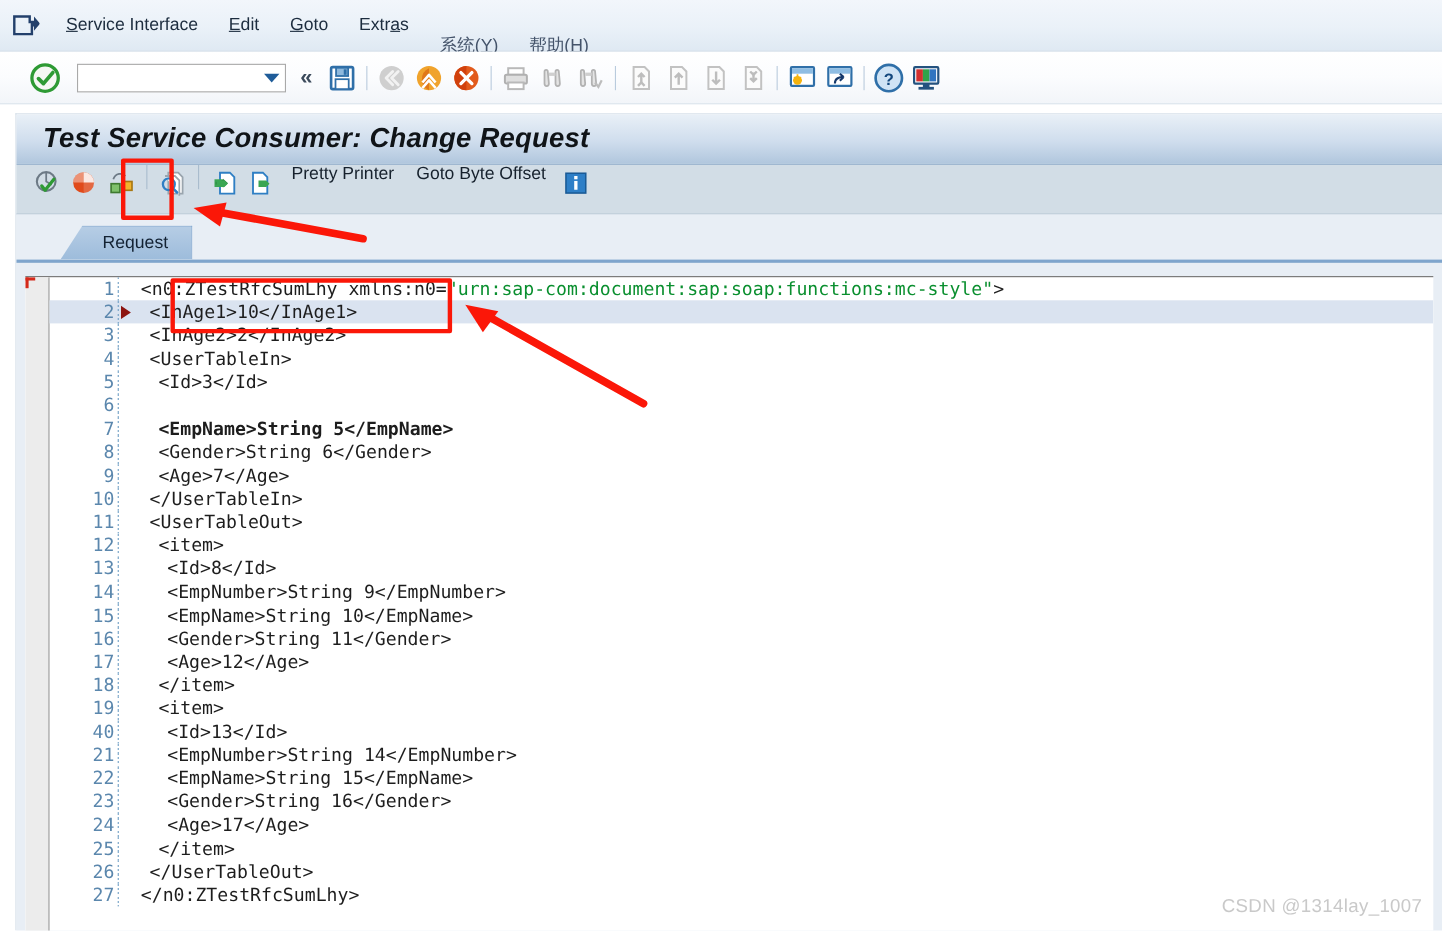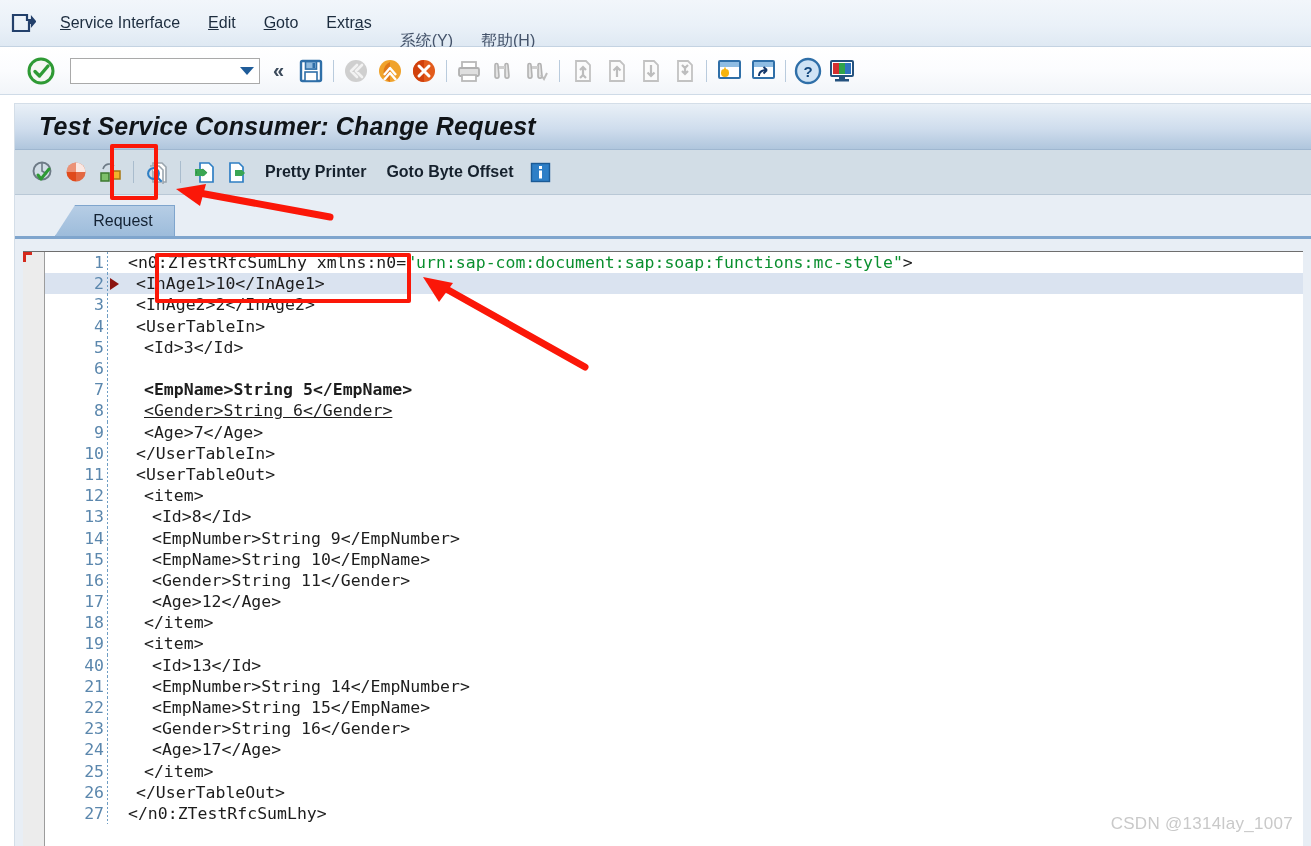--- a/index.html
+++ b/index.html
@@ -78,21 +78,21 @@
     font-family: "Liberation Sans", sans-serif;
     font-size: 25px; font-weight: bold; font-style: italic;
     color: #101418; margin-left: 24px; letter-spacing: .2px;
   }
 
   
   .apptoolbar {
     height: 45px; width: 100%;
     background: #d2dde6;
     border-bottom: 1px solid #b9c8d6;
-    display: flex; align-items: center; padding-left: 10px; font-weight: bold;
+    display: flex; padding-left: 10px;
   }
   .at-btn {
     width: 34px; height: 32px; display: flex;
     align-items: center; justify-content: center; flex: 0 0 auto;
   }
   .at-sep { width: 1px; height: 22px; background: #a9bccd; margin: 0 6px; }
   .at-label {
     font-size: 16px; color: #16212d; padding: 0 10px; white-space: nowrap;
   }
 
@@ -437,21 +437,21 @@
           <div class="corner-mark"></div>
           <div class="gutter-gray"></div>
           <div class="code-col" id="code-col">
               <div class="line"><span class="lineno">1</span><span class="dotsep"></span><span class="marker-col"></span><span class="code-text" style="padding-left: 6px;"><span class="tk-tag">&lt;n0:ZTestRfcSumLhy xmlns:n0=</span><span class="tk-str">"urn:sap-com:document:sap:soap:functions:mc-style"</span><span class="tk-angle">&gt;</span></span></div>
               <div class="line hl"><span class="lineno">2</span><span class="dotsep"></span><span class="marker-col"><span class="bp-arrow"></span></span><span class="code-text" style="padding-left: 14px;"><span class="tk-tag">&lt;InAge1&gt;10&lt;/InAge1&gt;</span></span></div>
               <div class="line"><span class="lineno">3</span><span class="dotsep"></span><span class="marker-col"></span><span class="code-text" style="padding-left: 14px;"><span class="tk-tag">&lt;InAge2&gt;2&lt;/InAge2&gt;</span></span></div>
               <div class="line"><span class="lineno">4</span><span class="dotsep"></span><span class="marker-col"></span><span class="code-text" style="padding-left: 14px;"><span class="tk-tag">&lt;UserTableIn&gt;</span></span></div>
               <div class="line"><span class="lineno">5</span><span class="dotsep"></span><span class="marker-col"></span><span class="code-text" style="padding-left: 22px;"><span class="tk-tag">&lt;Id&gt;3&lt;/Id&gt;</span></span></div>
               <div class="line"><span class="lineno">6</span><span class="dotsep"></span><span class="marker-col"></span></div>
               <div class="line"><span class="lineno">7</span><span class="dotsep"></span><span class="marker-col"></span><span class="code-text" style="padding-left: 22px; font-weight: bold;"><span class="tk-tag">&lt;EmpName&gt;String 5&lt;/EmpName&gt;</span></span></div>
-              <div class="line"><span class="lineno">8</span><span class="dotsep"></span><span class="marker-col"></span><span class="code-text" style="padding-left: 22px; text-decoration: underline;"><span class="tk-tag">&lt;Gender&gt;String 6&lt;/Gender&gt;</span></span></div>
+              <div class="line"><span class="lineno">8</span><span class="dotsep"></span><span class="marker-col"></span><span class="code-text" style="padding-left: 22px;"><span class="tk-tag">&lt;Gender&gt;String 6&lt;/Gender&gt;</span></span></div>
               <div class="line"><span class="lineno">9</span><span class="dotsep"></span><span class="marker-col"></span><span class="code-text" style="padding-left: 22px;"><span class="tk-tag">&lt;Age&gt;7&lt;/Age&gt;</span></span></div>
               <div class="line"><span class="lineno">10</span><span class="dotsep"></span><span class="marker-col"></span><span class="code-text" style="padding-left: 14px;"><span class="tk-tag">&lt;/UserTableIn&gt;</span></span></div>
               <div class="line"><span class="lineno">11</span><span class="dotsep"></span><span class="marker-col"></span><span class="code-text" style="padding-left: 14px;"><span class="tk-tag">&lt;UserTableOut&gt;</span></span></div>
               <div class="line"><span class="lineno">12</span><span class="dotsep"></span><span class="marker-col"></span><span class="code-text" style="padding-left: 22px;"><span class="tk-tag">&lt;item&gt;</span></span></div>
               <div class="line"><span class="lineno">13</span><span class="dotsep"></span><span class="marker-col"></span><span class="code-text" style="padding-left: 30px;"><span class="tk-tag">&lt;Id&gt;8&lt;/Id&gt;</span></span></div>
               <div class="line"><span class="lineno">14</span><span class="dotsep"></span><span class="marker-col"></span><span class="code-text" style="padding-left: 30px;"><span class="tk-tag">&lt;EmpNumber&gt;String 9&lt;/EmpNumber&gt;</span></span></div>
               <div class="line"><span class="lineno">15</span><span class="dotsep"></span><span class="marker-col"></span><span class="code-text" style="padding-left: 30px;"><span class="tk-tag">&lt;EmpName&gt;String 10&lt;/EmpName&gt;</span></span></div>
               <div class="line"><span class="lineno">16</span><span class="dotsep"></span><span class="marker-col"></span><span class="code-text" style="padding-left: 30px;"><span class="tk-tag">&lt;Gender&gt;String 11&lt;/Gender&gt;</span></span></div>
               <div class="line"><span class="lineno">17</span><span class="dotsep"></span><span class="marker-col"></span><span class="code-text" style="padding-left: 30px;"><span class="tk-tag">&lt;Age&gt;12&lt;/Age&gt;</span></span></div>
               <div class="line"><span class="lineno">18</span><span class="dotsep"></span><span class="marker-col"></span><span class="code-text" style="padding-left: 22px;"><span class="tk-tag">&lt;/item&gt;</span></span></div>

